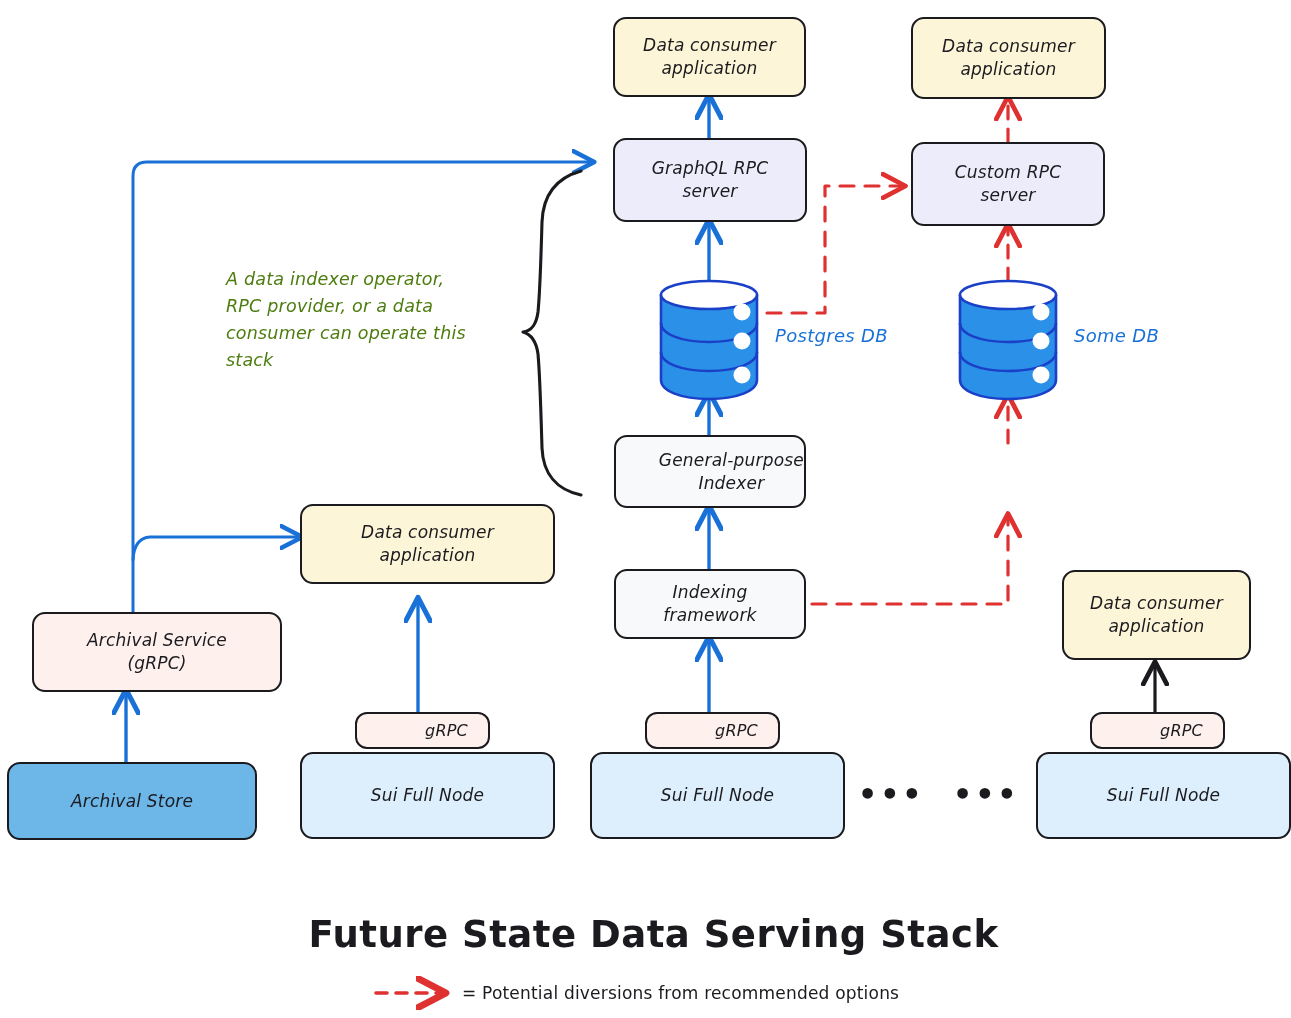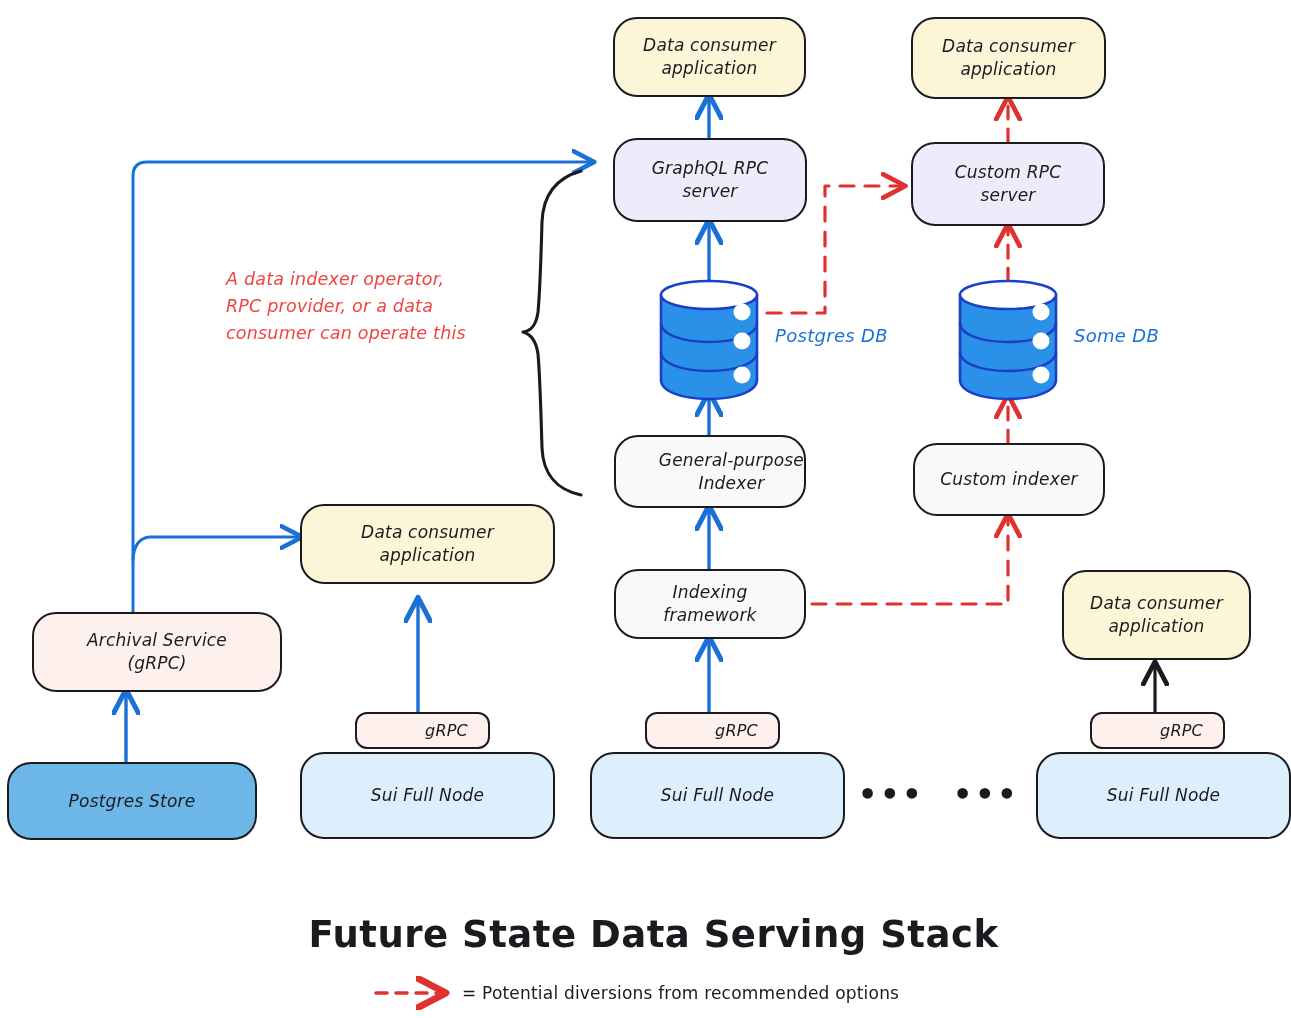--- a/index.html
+++ b/index.html
@@ -1,26 +1,26 @@
 <!DOCTYPE html>
 <html><head>
 <meta charset="utf-8">
 <style>
   html,body{margin:0;padding:0;background:#ffffff;}
   body{width:1291px;height:1018px;font-family:"DejaVu Sans",sans-serif;}
   #stage{position:relative;width:1291px;height:1018px;overflow:hidden;background:#fff;}
   #stage svg.layer{position:absolute;left:0;top:0;width:1291px;height:1018px;pointer-events:none;}
   .node{position:absolute;box-sizing:border-box;display:flex;align-items:center;justify-content:center;
         text-align:center;color:#1b1b1f;border:2.6px solid #1b1b1f;}
-  .rounded{border-radius:24px;}
+  .rounded{border-radius:13px;}
   .sharp{border-radius:12px;padding-left:48px;}
   .txt{font-family:"DejaVu Sans",sans-serif;font-size:17px;line-height:1.34;letter-spacing:.2px;font-style:italic;}
   .txt-sm{font-size:16px;}
   .dblabel{position:absolute;font-family:"DejaVu Sans",sans-serif;font-style:italic;font-size:18px;color:#1971d8;letter-spacing:.3px;}
-  .note{position:absolute;font-family:"DejaVu Sans",sans-serif;font-style:italic;font-size:17.5px;line-height:1.55;color:#ef4444;letter-spacing:.2px;}
+  .note{position:absolute;font-family:"DejaVu Sans",sans-serif;font-style:italic;font-size:17.5px;line-height:1.55;color:#4d7c0f;letter-spacing:.2px;}
   .title{position:absolute;font-family:"DejaVu Sans",sans-serif;font-weight:bold;font-size:37px;color:#1b1b1f;letter-spacing:.5px;text-align:center;width:100%;margin-left:8px;}
   .legend-text{position:absolute;font-family:"DejaVu Sans",sans-serif;font-size:17px;color:#1b1b1f;letter-spacing:.2px;}
   .dots{position:absolute;font-size:30px;line-height:1;color:#1b1b1f;font-weight:bold;letter-spacing:3px;}
 </style>
 </head>
 <body>
 
 <div id="stage">
 
   <svg class="layer" viewBox="0 0 1291 1018">
@@ -106,25 +106,20 @@
     </div>
   </div>
 
   <div class="node rounded" style="left:614px;top:435px;width:192px;height:73px;background:#f8f9fa;justify-content:flex-end;">
     <div class="txt">
       <div>General-purpose</div>
       <div>Indexer</div>
     </div>
   </div>
 
-  <div class="node rounded" style="left:913px;top:443px;width:192px;height:73px;background:#f8f9fa;">
-    <div class="txt">
-      <div>Custom indexer</div>
-    </div>
-  </div>
 
   <div class="node rounded" style="left:614px;top:569px;width:192px;height:70px;background:#f8f9fa;">
     <div class="txt">
       <div>Indexing</div>
       <div>framework</div>
     </div>
   </div>
 
   <div class="node rounded" style="left:300px;top:504px;width:255px;height:80px;background:#fdf5d8;">
     <div class="txt">
@@ -142,21 +137,21 @@
 
   <div class="node rounded" style="left:7px;top:612px;width:250px;height:80px;background:#fdf0ed;margin-left:25px;">
     <div class="txt">
       <div>Archival Service</div>
       <div>(gRPC)</div>
     </div>
   </div>
 
   <div class="node rounded" style="left:7px;top:762px;width:250px;height:78px;background:#6cb6e8;">
     <div class="txt">
-      <div>Postgres Store</div>
+      <div>Archival Store</div>
     </div>
   </div>
 
   <div class="node sharp" style="left:355px;top:712px;width:135px;height:37px;background:#fdf0ed;">
     <div class="txt txt-sm">gRPC</div>
   </div>
   <div class="node rounded" style="left:300px;top:752px;width:255px;height:87px;background:#ddeffc;">
     <div class="txt">Sui Full Node</div>
   </div>
 
@@ -199,20 +194,21 @@
     </g>
   </svg>
 
   <div class="dblabel" style="left:775px;top:325px;">Postgres DB</div>
   <div class="dblabel" style="left:1074px;top:325px;">Some DB</div>
 
   <div class="note" style="left:226px;top:266px;width:275px;">
     <div>A data indexer operator,</div>
     <div>RPC provider, or a data</div>
     <div>consumer can operate this</div>
+    <div>stack</div>
   </div>
 
   <div class="dots" style="left:858px;top:780px;">•••</div>
   <div class="dots" style="left:953px;top:780px;">•••</div>
 
   <div class="title" style="left:0;top:913px;">Future State Data Serving Stack</div>
   <div class="legend-text" style="left:462px;top:983px;">= Potential diversions from recommended options</div>
 
 </div>
 

